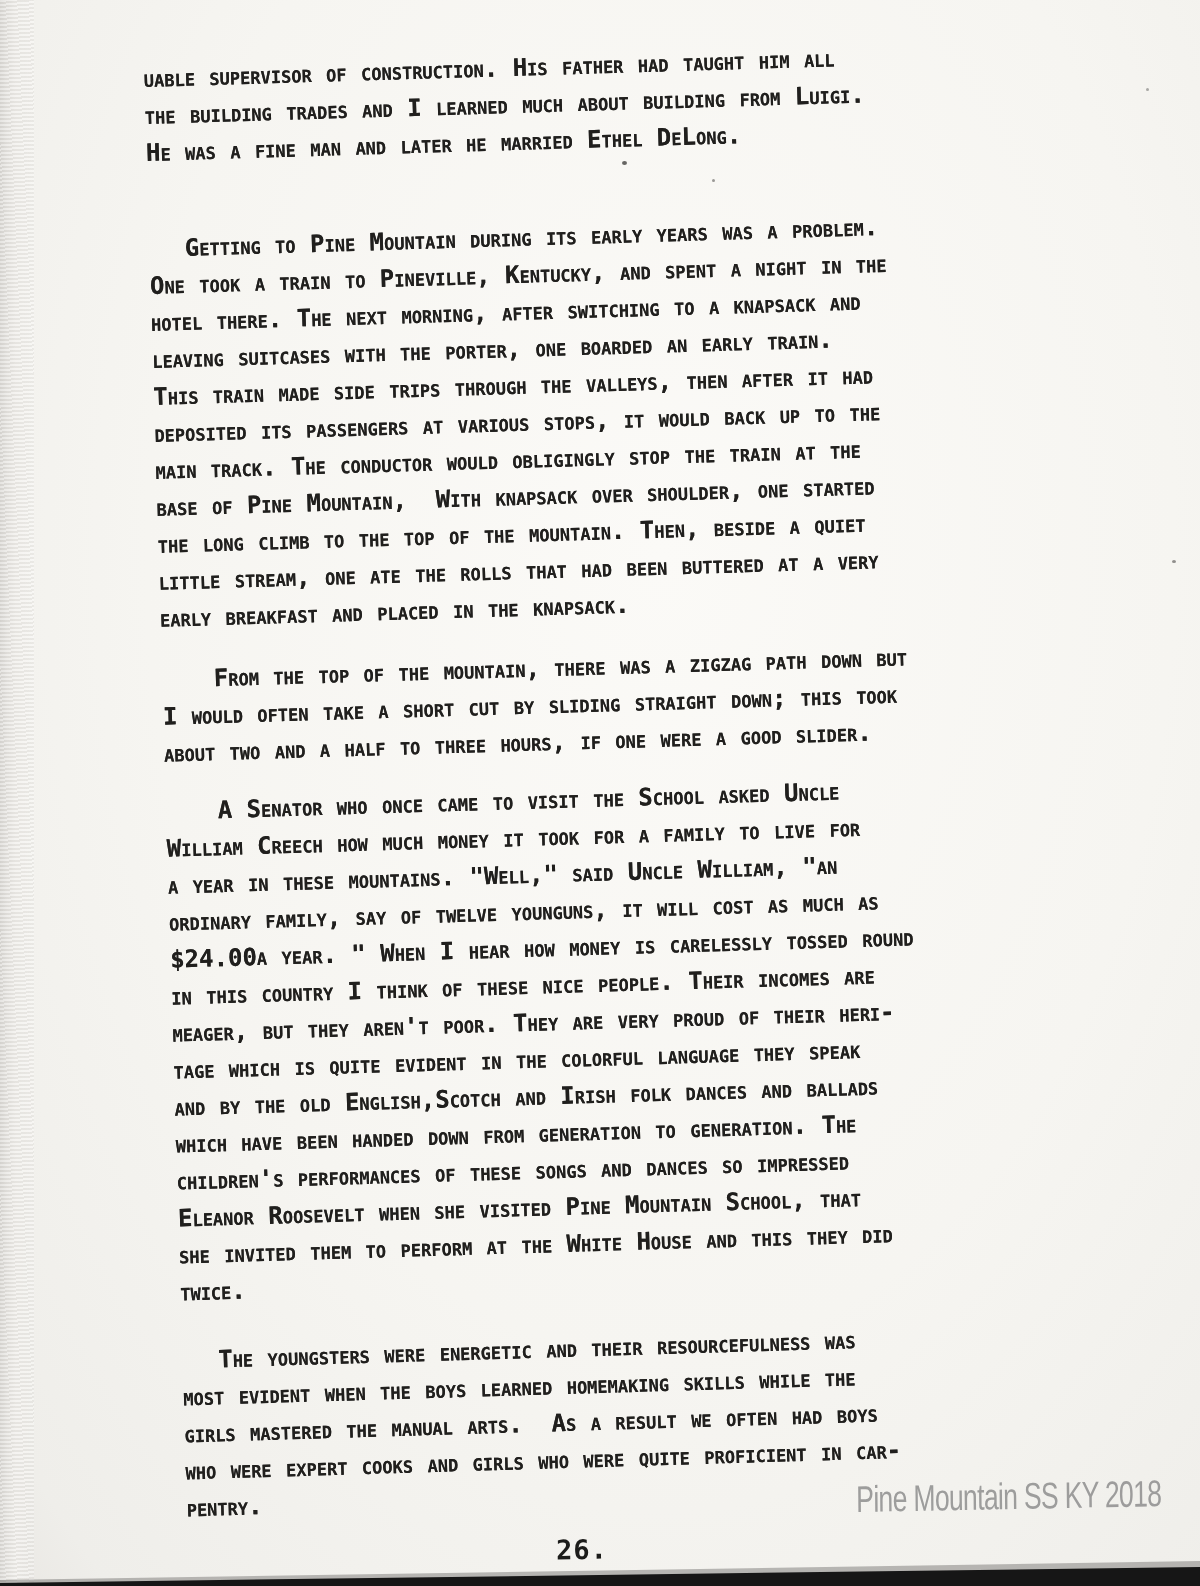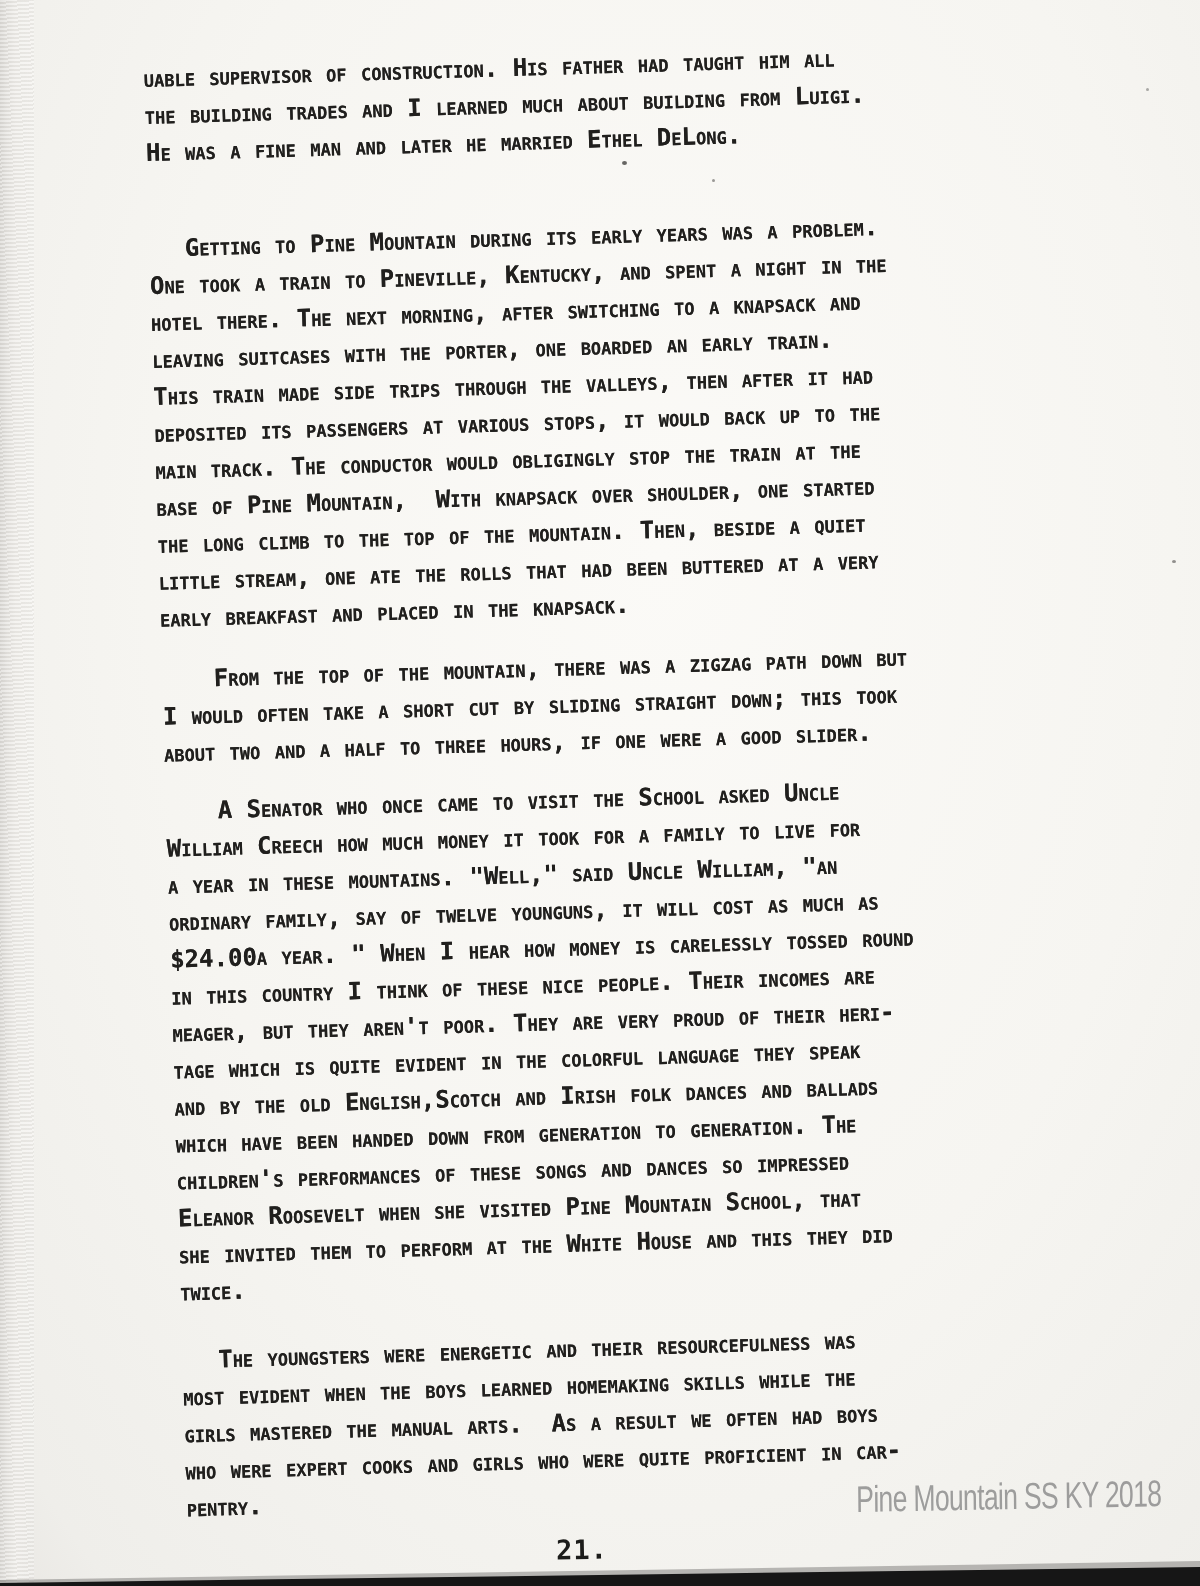--- a/index.html
+++ b/index.html
@@ -119,21 +119,21 @@
         <div class="tline">The youngsters were energetic and their resourcefulness was</div>
         <div class="tline">most evident when the boys learned homemaking skills while the</div>
         <div class="tline">girls mastered the manual arts.  As a result we often had boys</div>
         <div class="tline">who were expert cooks and girls who were quite proficient in car-</div>
         <div class="tline">pentry.</div>
       </div>
   </div>
 
   <div class="watermark">Pine Mountain SS KY 2018</div>
 
-  <div class="page-number">21.</div>
+  <div class="page-number">26.</div>
 
   <div class="speck s1"></div>
   <div class="speck s2"></div>
   <div class="speck s3"></div>
   <div class="speck s4"></div>
 
   <svg class="bottom-edge" width="1200" height="1586" viewBox="0 0 1200 1586" xmlns="http://www.w3.org/2000/svg">
     <polygon points="0,1580 1200,1561 1200,1586 0,1586" fill="#7a7876" opacity="0.5"></polygon>
     <polygon points="0,1583 1200,1567 1200,1586 0,1586" fill="#161616"></polygon>
   </svg>

